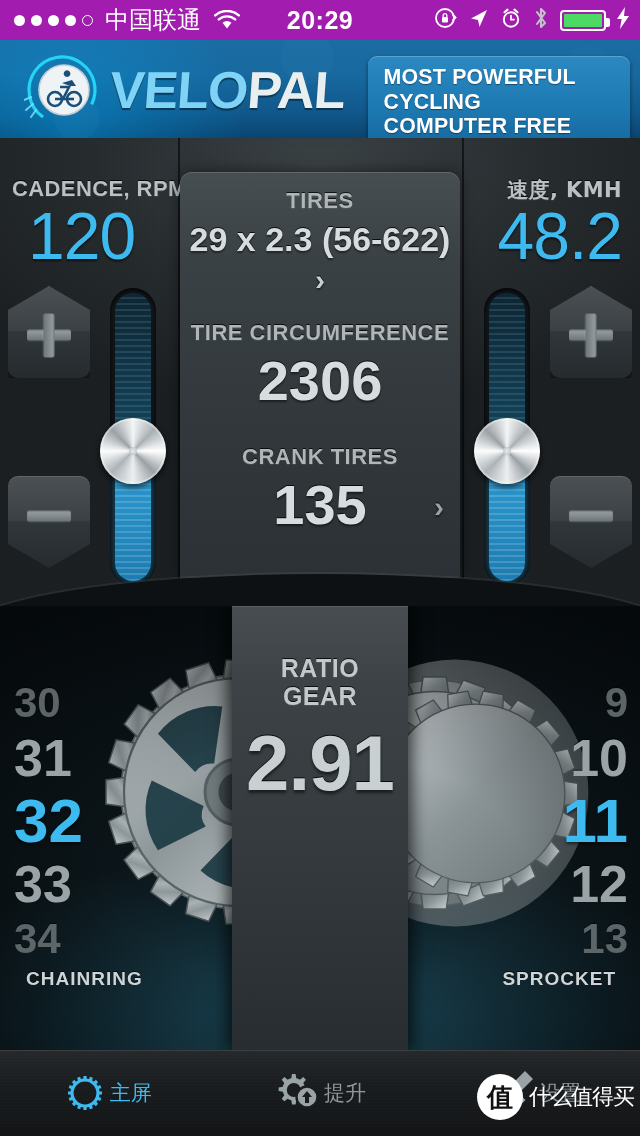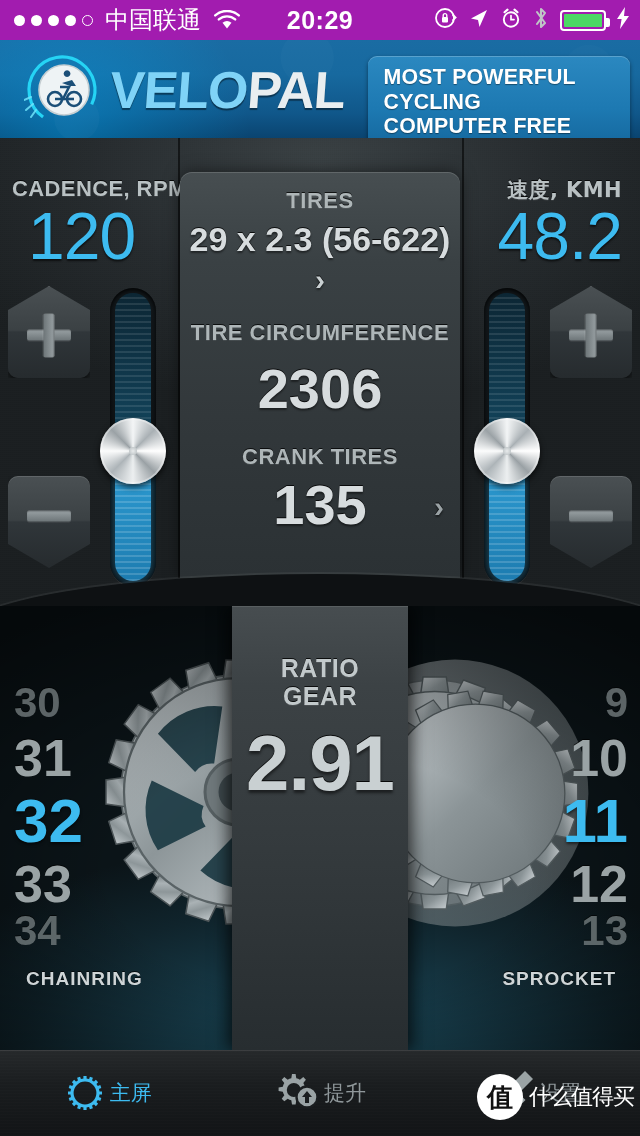--- a/index.html
+++ b/index.html
@@ -170,21 +170,21 @@
     text-shadow:0 -1px 0 rgba(0,0,0,.85), 0 3px 3px rgba(0,0,0,.5);}
 
   .picker{ position:absolute; top:76px; width:150px; text-align:left; }
   .picker.right{ text-align:right; right:12px; }
   .picker.left{ left:14px; }
   .pk-item{ display:block; font-weight:bold; color:#818a8c; line-height:1;
     text-shadow:0 -1px 0 rgba(0,0,0,.7);}
   .pk-0{ font-size:42px; color:#6b7476; opacity:.85; margin-bottom:8px;}
   .pk-1{ font-size:52px; color:#9aa3a5; margin-bottom:6px;}
   .pk-2{ font-size:62px; color:#3dbbf0; margin-bottom:6px; text-shadow:0 2px 3px rgba(0,0,0,.55);}
-  .pk-3{ font-size:52px; color:#9aa3a5; }
+  .pk-3{ font-size:52px; color:#9aa3a5; margin-bottom:8px;}
   .pk-4{ font-size:42px; color:#6b7476; opacity:.85;}
   .pk-cap{ position:absolute; bottom:0; font-size:19px; font-weight:bold; color:#cfd5d7; letter-spacing:1px;
     text-shadow:0 -1px 0 rgba(0,0,0,.7);}
   .cap-left{ left:26px; top:362px; }
   .cap-right{ right:24px; top:362px; }
 
   
   .tabbar{
     position:absolute; bottom:0; left:0; width:640px; height:86px;
     background:linear-gradient(180deg,#26292b 0%, #1a1d1f 40%, #121416 100%);
@@ -356,21 +356,21 @@
       <div class="crow" style="top:16px">
         <div class="c-lbl">TIRES</div>
         <div class="c-val" style="margin-top:6px">
           <span>29 x 2.3 (56-622)</span>
           <span class="chev">›</span>
         </div>
       </div>
 
       <div class="crow" style="top:148px">
         <div class="c-lbl">TIRE CIRCUMFERENCE</div>
-        <div class="c-val big" style="margin-top:10px">2306</div>
+        <div class="c-val big" style="margin-top:2px">2306</div>
       </div>
 
       <div class="crow" style="top:272px">
         <div class="c-lbl">CRANK TIRES</div>
         <div class="c-val big" style="margin-top:2px; position:relative;">
           <span>135</span>
           <span class="chev-abs" style="top:18px">›</span>
         </div>
       </div>
     </div>

